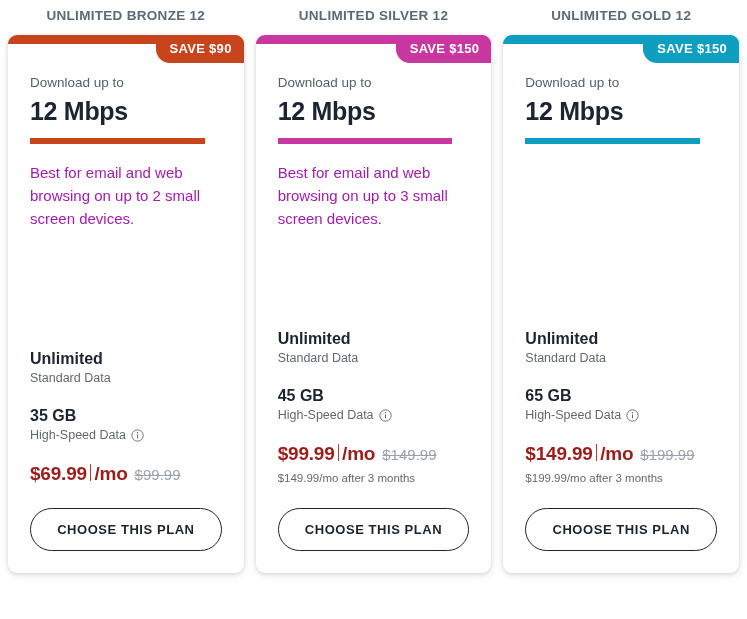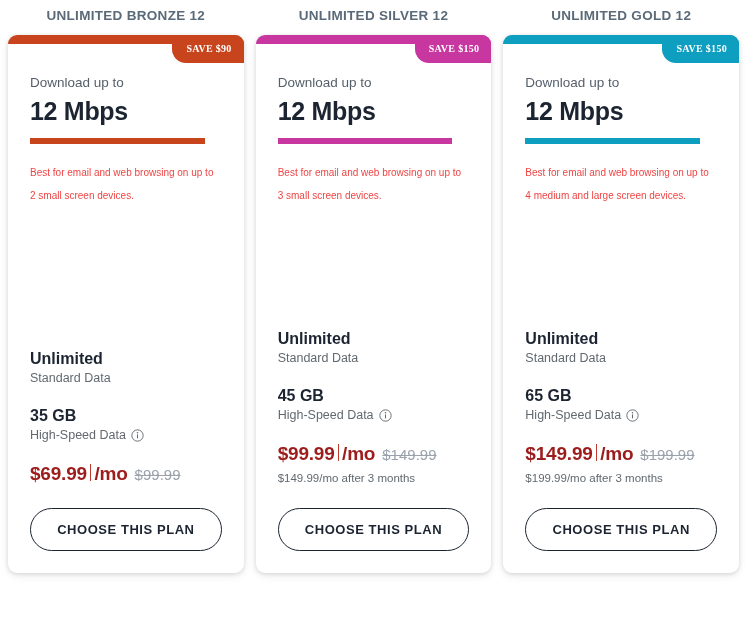--- a/index.html
+++ b/index.html
@@ -49,28 +49,27 @@
     height: 9px;
     width: 100%;
     flex: 0 0 auto;
   }
 
   .save-badge {
     position: absolute;
     top: 0;
     right: 0;
     color: #ffffff;
-    font-size: 10px;
+    font-size: 13px;
     font-weight: 700;
     letter-spacing: 0.3px;
     padding: 7px 12px 7px 14px;
     border-bottom-left-radius: 14px;
     line-height: 14px;
     white-space: nowrap;
-    font-family: Liberation Serif, serif;
   }
 
   .card-body {
     padding: 30px 26px 0 22px;
     flex: 1 1 auto;
     display: flex;
     flex-direction: column;
   }
 
   .download-label {
@@ -89,22 +88,22 @@
   }
 
   .speed-bar {
     height: 6px;
     width: 93%;
     margin-top: 11px;
     margin-bottom: 17px;
   }
 
   .plan-desc {
-    font-size: 10px;
-    color: #ef4444;
+    font-size: 15px;
+    color: #a21caf;
     line-height: 23px;
   }
 
   .spacer-flex { flex: 1 1 auto; min-height: 14px; }
 
   .data-block { margin-bottom: 17px; }
 
   .data-amount {
     font-size: 16px;
     font-weight: 700;
@@ -291,21 +290,20 @@
 
   <div class="plan-column">
     <div class="plan-title">UNLIMITED GOLD 12</div>
     <div class="plan-card">
       <div class="accent-bar" style="background: rgb(14, 158, 192);"></div>
       <div class="save-badge" style="background: rgb(14, 158, 192);">SAVE $150</div>
       <div class="card-body">
         <div class="download-label">Download up to</div>
         <div class="speed-value">12 Mbps</div>
         <div class="speed-bar" style="background: rgb(14, 158, 192);"></div>
-        <div class="plan-desc">Best for email and web browsing on up to 4 medium and large screen devices.</div>
         <div class="spacer-flex"></div>
         <div class="data-block">
           <div class="data-amount">Unlimited</div>
           <div class="data-label">
             <span>Standard Data</span>
           </div>
         </div>
         <div class="data-block">
           <div class="data-amount">65 GB</div>
           <div class="data-label">

